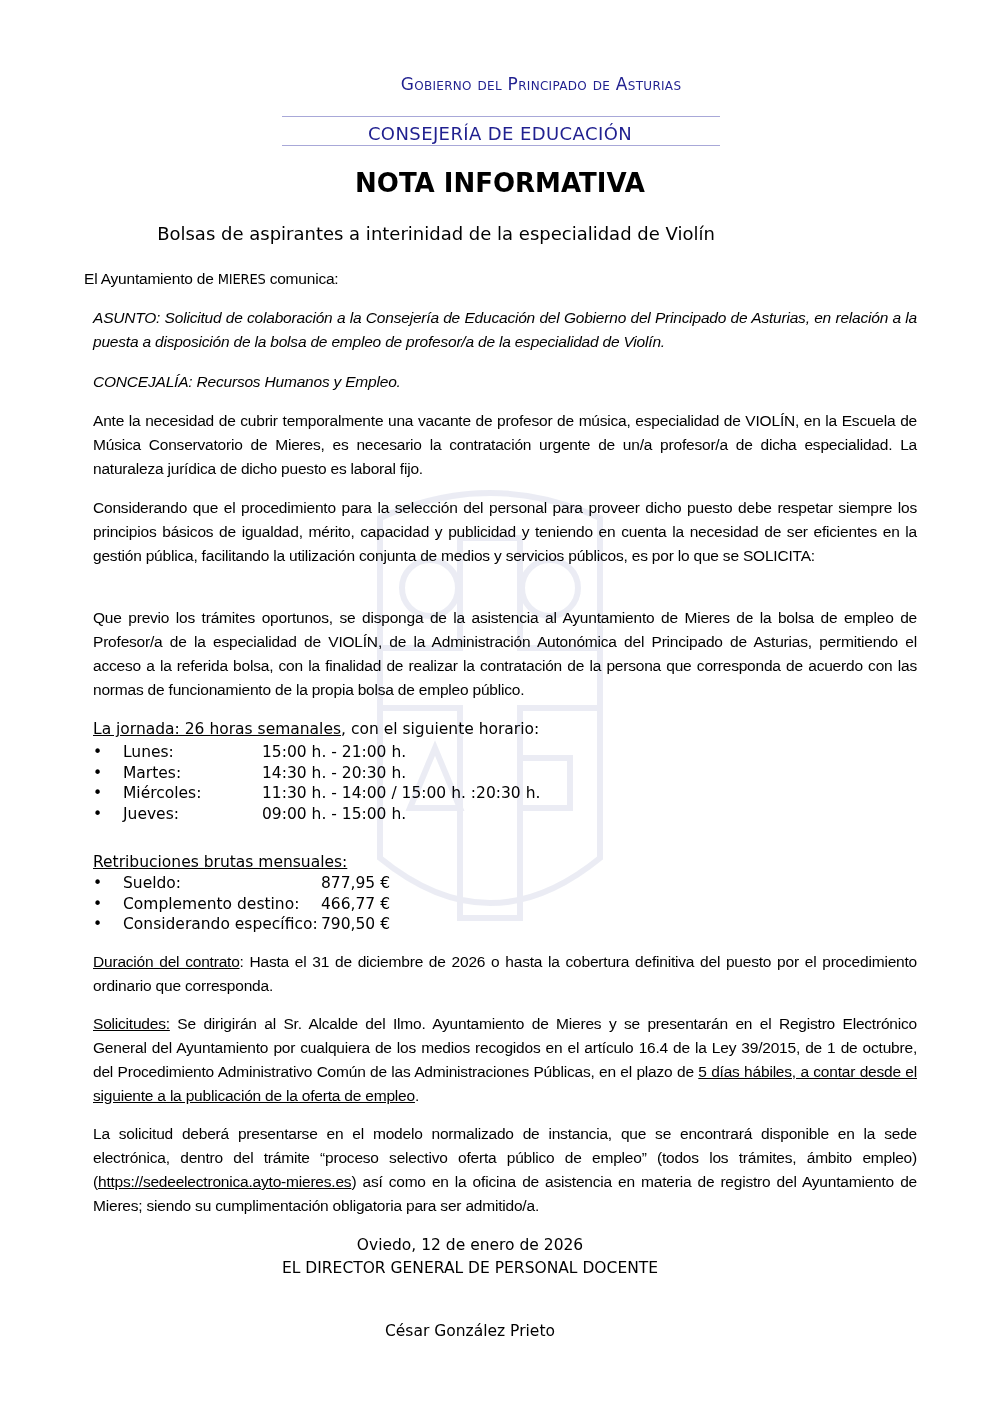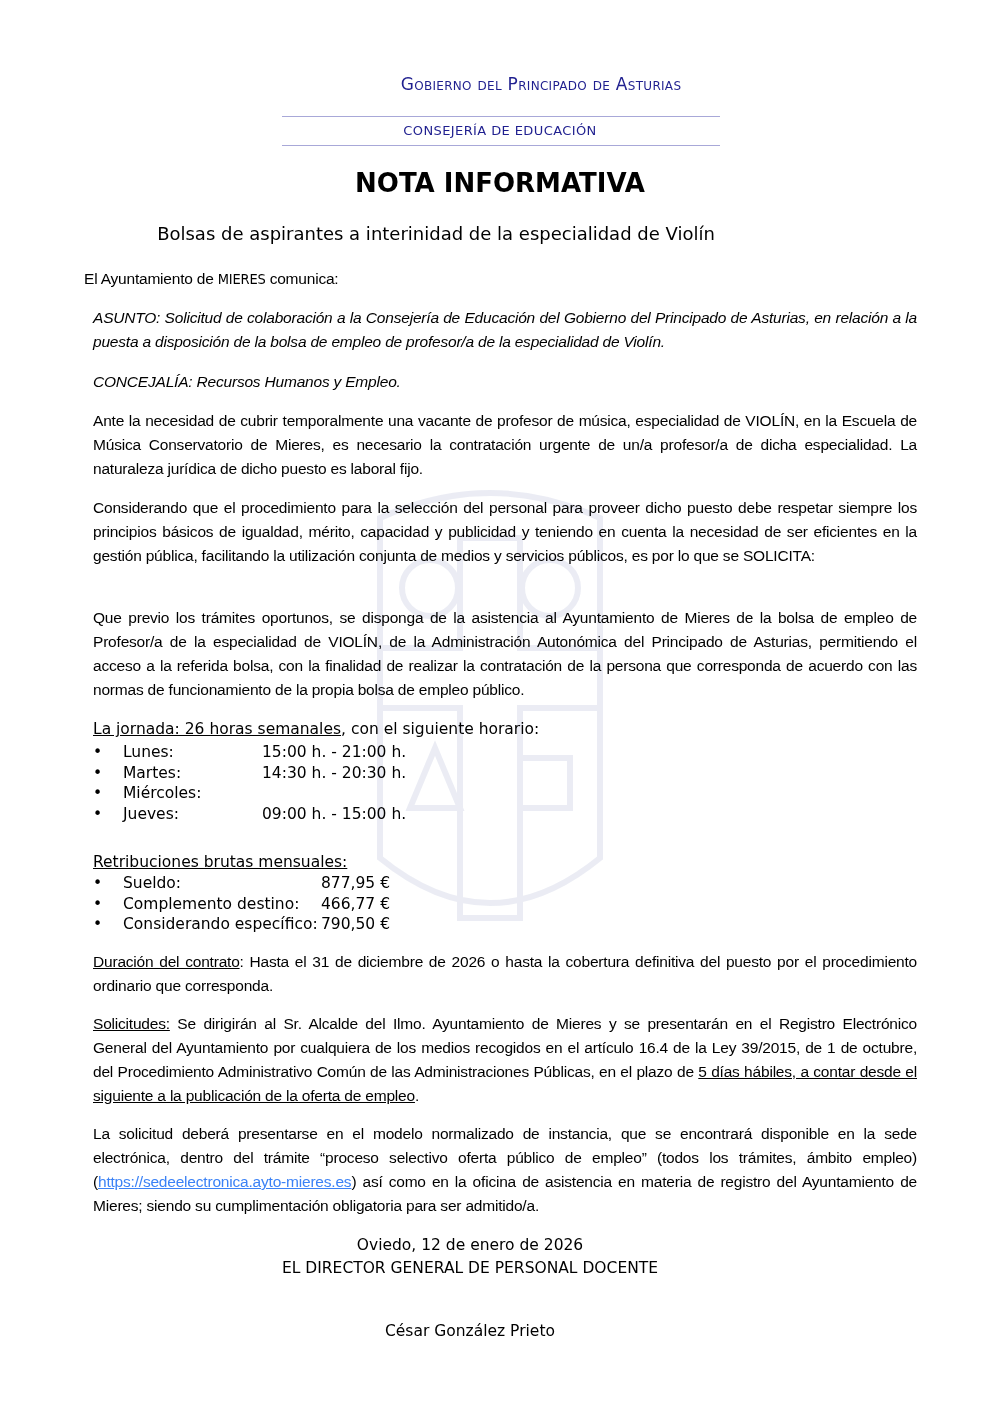--- a/index.html
+++ b/index.html
@@ -8,41 +8,41 @@
   .page { position: absolute; left: 0; top: 8px; width: 1000px; height: 1414px; }
 
   
   .watermark { position: absolute; left: 340px; top: 470px; width: 300px; height: 480px; opacity: 0.09; pointer-events: none; }
 
   
   .gov-title { position: absolute; top: 66px; left: 0; width: 1082px; text-align: center;
                color: #1f1f8f; font-family: "DejaVu Sans", sans-serif; font-size: 17px; letter-spacing: 0.3px; font-variant: small-caps; }
   .hr { position: absolute; left: 282px; width: 438px; height: 1px; background: #a8a8d8; }
   .conse { position: absolute; top: 115px; left: 0; width: 1000px; text-align: center; color: #1f1f8f;
-           font-size: 13px; letter-spacing: 0.4px; }
+           font-size: 18px; letter-spacing: 0.4px; }
 
   .doc-title { position: absolute; top: 160px; width: 1000px; text-align: center;
                font-size: 26px; font-weight: bold; }
   .doc-subtitle { position: absolute; top: 215px; width: 872px; text-align: center; font-size: 18px; }
 
   .block { position: absolute; left: 93px; width: 824px; font-size: 15.5px; line-height: 24px; text-align: justify; }
   .narrow { font-family: "Liberation Sans", sans-serif; font-stretch: condensed; letter-spacing: -0.2px; }
   .intro { left: 84px; top: 259px; }
   .it { font-style: italic; }
   b, .b { font-weight: normal; }
   u { text-decoration: underline; }
 
   .list { position: absolute; left: 93px; font-size: 15.5px; line-height: 20.5px; }
   .list .row { display: flex; }
   .list .bullet { width: 30px; }
   .sched .lbl { width: 139px; }
   .pay .lbl { width: 198px; }
 
   .center { position: absolute; width: 1000px; left: -30px; text-align: center; font-size: 15.5px; }
-  a.link { color: #3b82f6; text-decoration: underline; }
+  a.link { color: #000000; text-decoration: underline; }
 </style>
 </head>
 <body>
 
 <div class="page">
 
   <svg class="watermark" viewBox="0 0 300 480">
     <g fill="none" stroke="#2a3a8a" stroke-width="6">
       <path d="M40 40 Q150 -10 260 40 L260 380 Q150 470 40 380 Z"></path>
       <path d="M120 60 L180 60 L180 170 L260 170 L260 230 L180 230 L180 440 L120 440 L120 230 L40 230 L40 170 L120 170 Z"></path>
@@ -94,20 +94,21 @@
         <span>15:00 h. - 21:00 h.</span>
       </div>
     <div class="row">
         <span class="bullet">•</span>
         <span class="lbl">Martes:</span>
         <span>14:30 h. - 20:30 h.</span>
       </div>
     <div class="row">
         <span class="bullet">•</span>
         <span class="lbl">Miércoles:</span>
+        <span>11:30 h. - 14:00 / 15:00 h. :20:30 h.</span>
       </div>
     <div class="row">
         <span class="bullet">•</span>
         <span class="lbl">Jueves:</span>
         <span>09:00 h. - 15:00 h.</span>
       </div>
   </div>
 
   <div class="block" style="top:842px">
     <b><u>Retribuciones brutas mensuales:</u></b>

